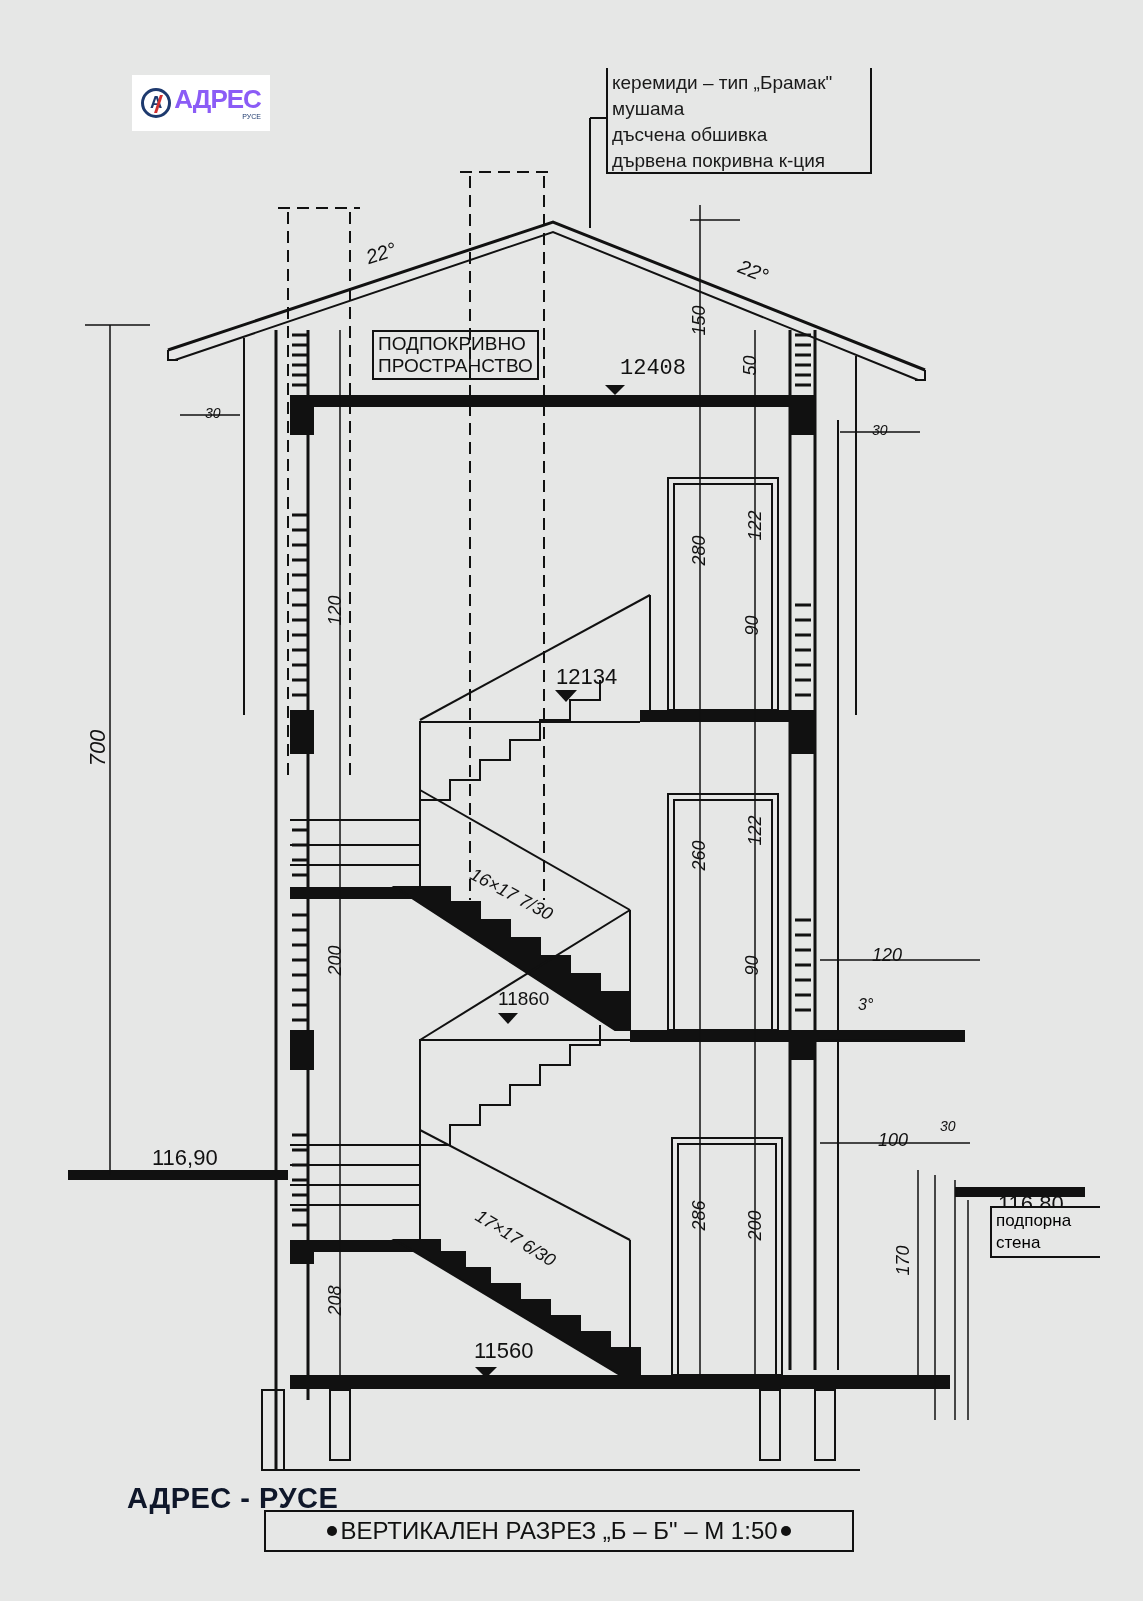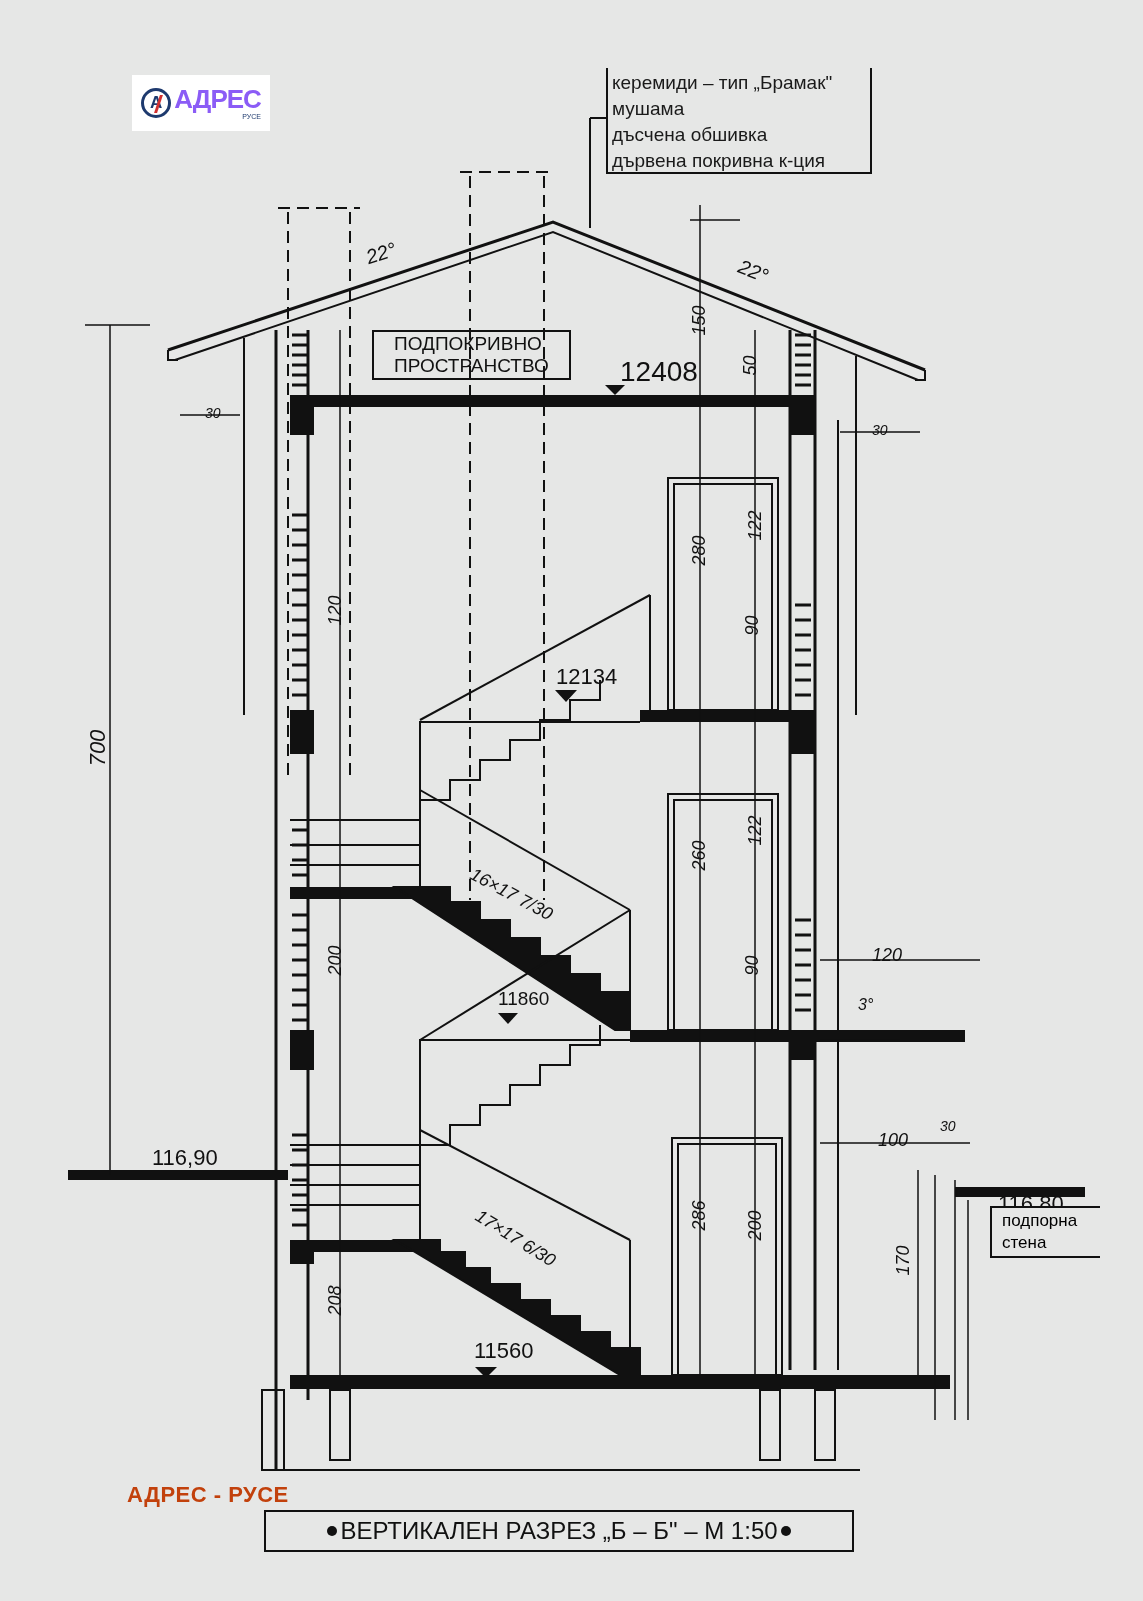--- a/index.html
+++ b/index.html
@@ -18,41 +18,41 @@
     width: 30px; height: 30px; border-radius: 50%; border: 3px solid #1e3a6e;
     box-sizing: border-box; display: flex; align-items: center; justify-content: center;
     font-weight: bold; color: #1e3a6e; font-size: 17px; position: relative;
   }
   .logo-mark .red { position: absolute; left: 13px; top: 4px; width: 3px; height: 18px; background: #d23030; transform: skewX(-18deg); }
   .logo-text { margin-left: 3px; display: flex; flex-direction: column; line-height: 1; }
   .logo-name { font-weight: bold; color: #8b5cf6; font-size: 26px; letter-spacing: -1px; }
   .logo-sub { font-size: 7px; color: #1e3a6e; align-self: flex-end; margin-top: 1px; }
   .watermark {
     position: absolute; left: 127px; top: 1482px;
-    font-weight: bold; font-size: 22px; color: #c2410c; letter-spacing: 0.5px;
+    font-weight: bold; font-size: 29px; color: #0f172a; letter-spacing: 0.5px;
   }
   .legend-box {
     position: absolute; left: 606px; top: 68px; width: 266px; height: 106px;
     border-left: 2px solid #111; border-right: 2px solid #111; border-bottom: 2px solid #111;
     box-sizing: border-box; padding: 2px 0 0 4px;
   }
   .legend-line { font-size: 19px; color: #1a1a1a; line-height: 26px; white-space: nowrap; }
   .title-box {
     position: absolute; left: 264px; top: 1510px; width: 590px; height: 42px;
     border: 2px solid #111; box-sizing: border-box;
     display: flex; align-items: center; justify-content: center;
     font-size: 24px; color: #111;
   }
   .dot { display: inline-block; width: 10px; height: 10px; border-radius: 50%; background: #111; margin: 0 3px; }
   .lbl { position: absolute; color: #111; white-space: nowrap; }
-  .boxed { border: 2px solid #111; padding: 1px 20px; }
+  .boxed { border: 2px solid #111; padding: 1px 4px; }
   .tag-box {
     position: absolute; left: 990px; top: 1206px; width: 110px; height: 52px;
     border-left: 2px solid #111; border-top: 2px solid #111; border-bottom: 2px solid #111;
-    box-sizing: border-box; padding: 2px 10px; font-size: 17px; line-height: 22px; background: #e6e7e6;
+    box-sizing: border-box; padding: 2px 4px; font-size: 17px; line-height: 22px; background: #e6e7e6;
   }
 </style>
 </head>
 <body>
 
 <svg id="sheet" viewBox="0 0 1143 1601" xmlns="http://www.w3.org/2000/svg">
   <g stroke="#111" fill="none" stroke-width="2">
 
     <g>
       <polyline points="168,350 553,222 925,370" stroke-width="3"></polyline>
@@ -192,21 +192,21 @@
 </div>
 
 <div class="lbl boxed" style="left:372px;top:330px;font-size:19px;line-height:22px;">
   <div>ПОДПОКРИВНО</div>
   <div>ПРОСТРАНСТВО</div>
 </div>
 
 <div class="lbl" style="left:366px;top:242px;font-size:20px;transform:rotate(-18deg);font-style:italic;">22°</div>
 <div class="lbl" style="left:738px;top:260px;font-size:20px;transform:rotate(22deg);font-style:italic;">22°</div>
 
-<div class="lbl" style="left:620px;top:356px;font-size:28px;">12408</div>
+<div class="lbl" style="left:620px;top:356px;font-size:22px;font-family:Liberation Mono, monospace;">12408</div>
 <div class="lbl" style="left:556px;top:664px;font-size:22px;">12134</div>
 <div class="lbl" style="left:498px;top:988px;font-size:19px;">11860</div>
 <div class="lbl" style="left:474px;top:1338px;font-size:22px;">11560</div>
 <div class="lbl" style="left:152px;top:1145px;font-size:22px;">116,90</div>
 <div class="lbl" style="left:998px;top:1164px;font-size:22px;margin-top:27px;">116,80</div>
 
 <div class="lbl" style="left:470px;top:1228px;font-size:18px;transform:rotate(32deg);font-style:italic;">17×17 6/30</div>
 <div class="lbl" style="left:466px;top:884px;font-size:18px;transform:rotate(28deg);font-style:italic;">16×17 7/30</div>
 
 <div class="lbl" style="left:80px;top:735px;font-size:22px;transform:rotate(-90deg);font-style:italic;">700</div>

